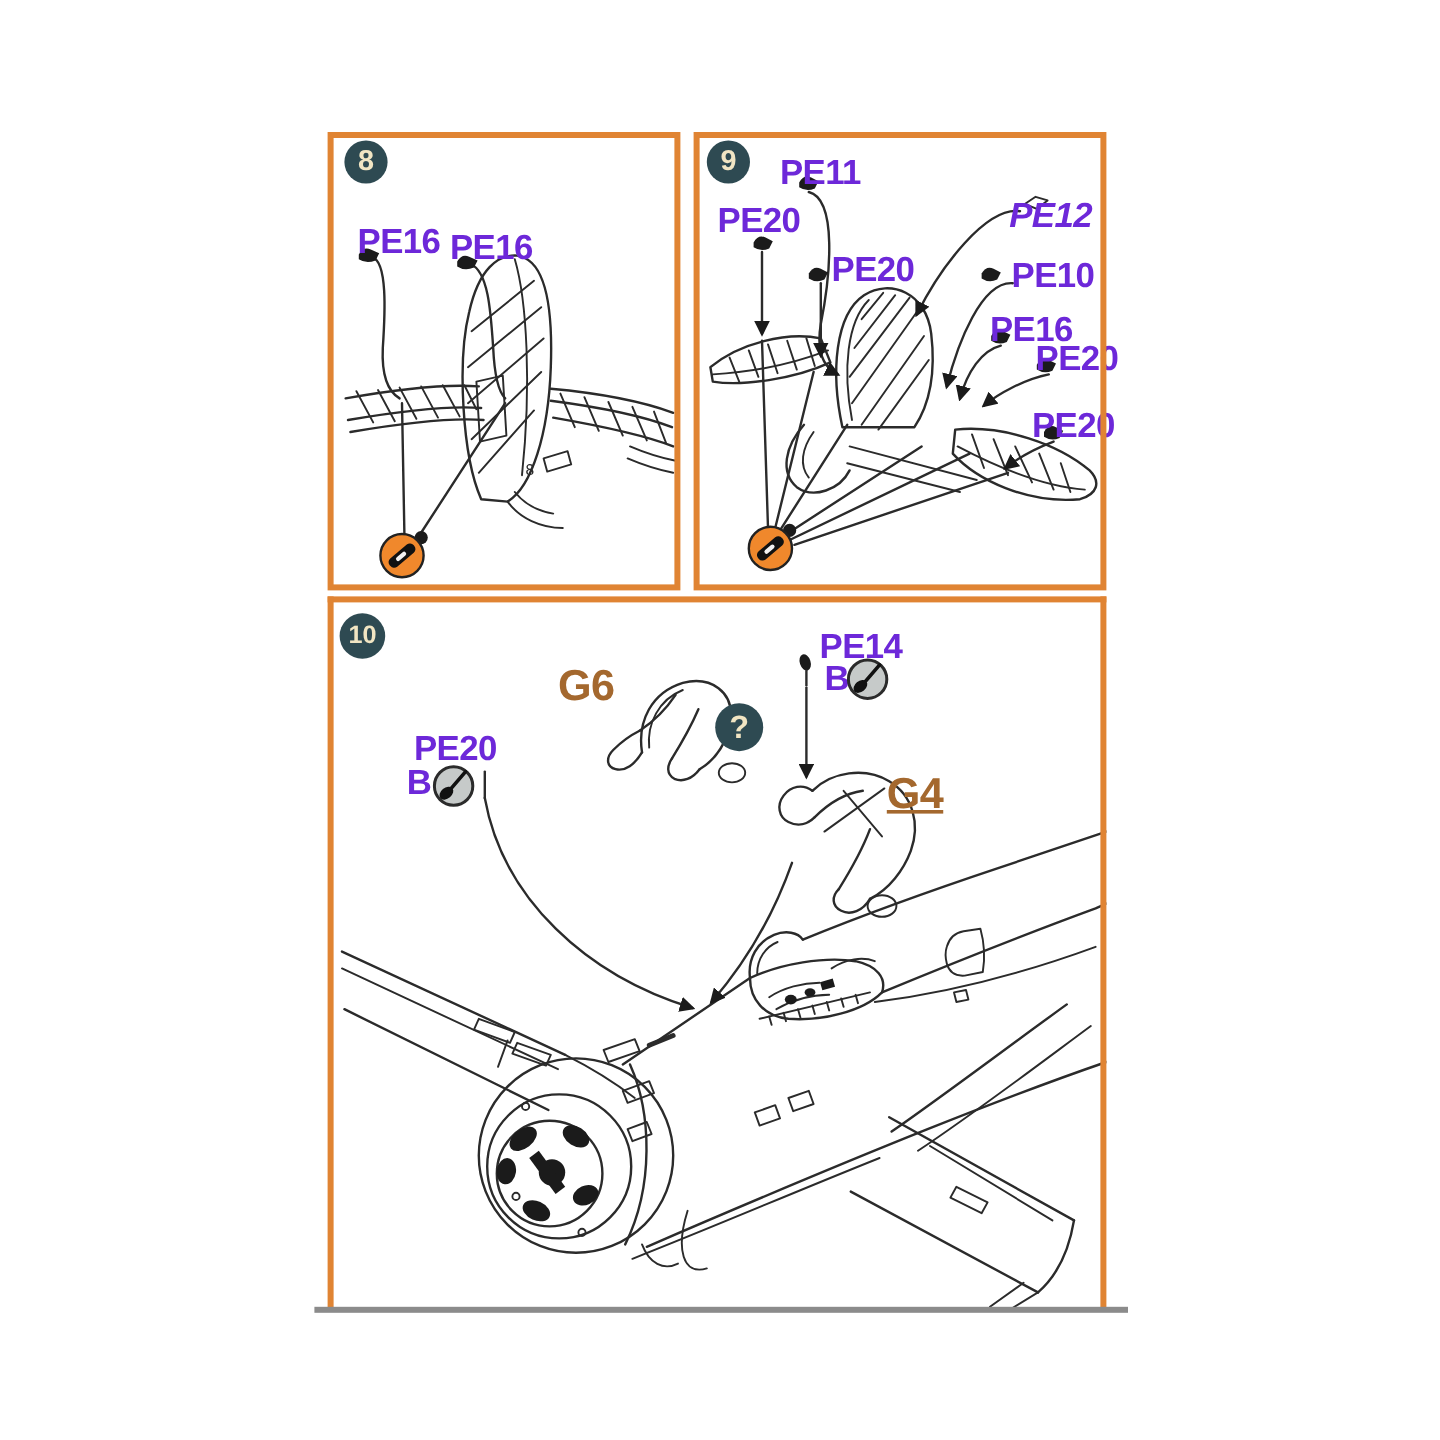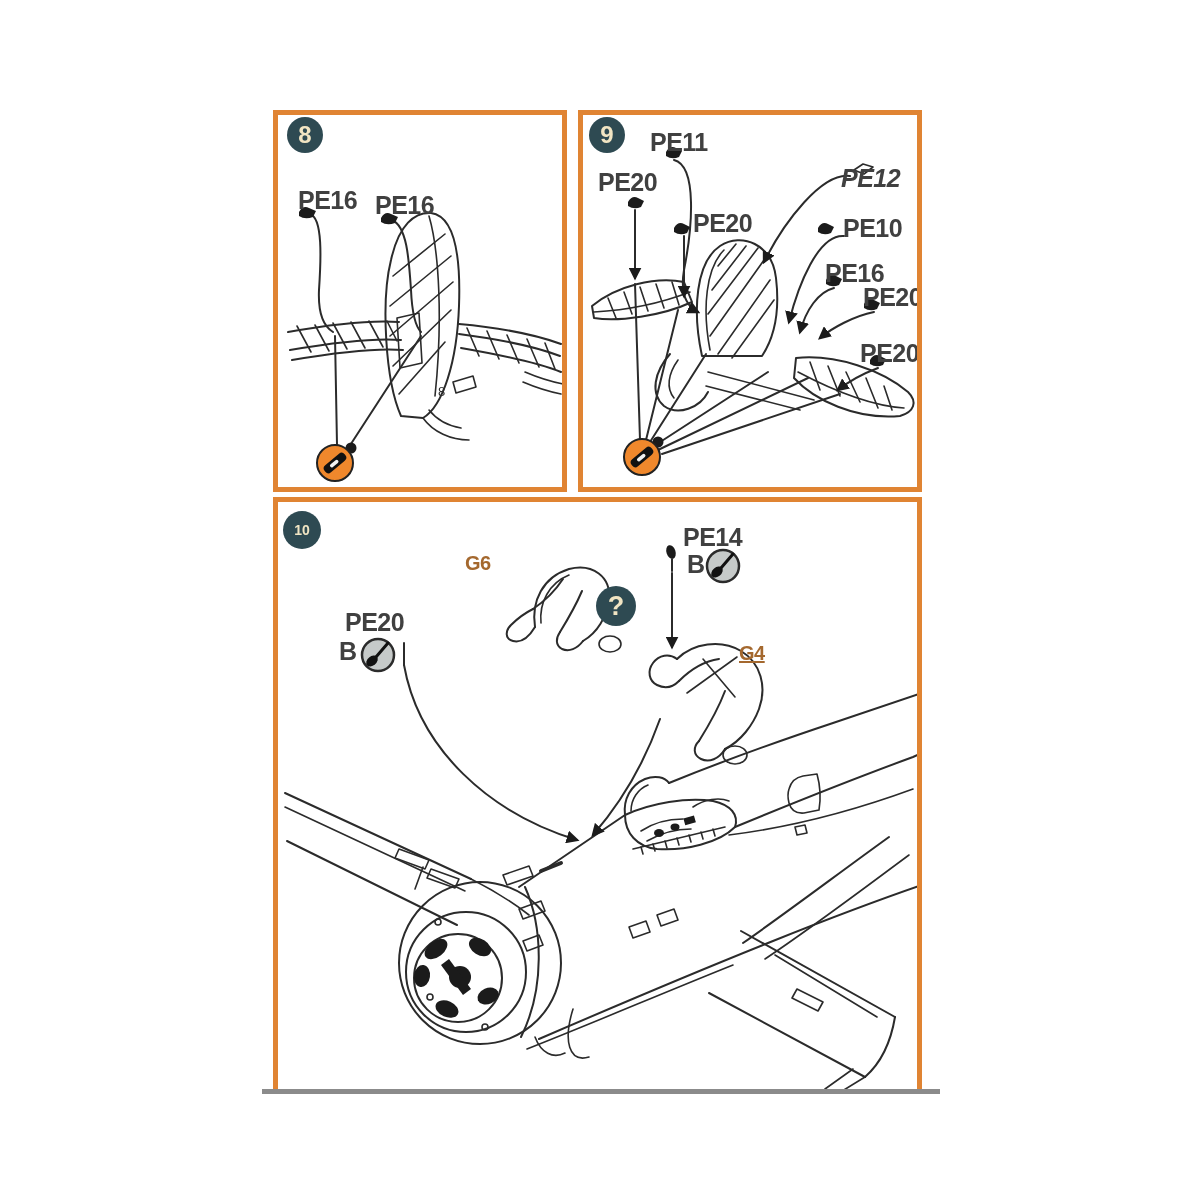--- a/index.html
+++ b/index.html
@@ -11,25 +11,25 @@
   .sheet{position:relative;width:1200px;height:1200px;background:var(--paper);
          font-family:"Liberation Sans",sans-serif;overflow:hidden;}
   .panel{position:absolute;background:var(--paper);}
   .panel::before{content:"";position:absolute;inset:0;border:5px solid var(--panel-border);pointer-events:none;z-index:5;}
   #p10::before{border-bottom:none;}
   .panel svg.art{position:absolute;left:0;top:0;}
   .badge{position:absolute;background:var(--badge-bg);color:var(--badge-fg);
          border-radius:50%;display:flex;align-items:center;justify-content:center;
          font-weight:bold;z-index:6;}
   .badge.sm{width:36px;height:36px;font-size:24px;}
-  .badge.num10{width:38px;height:38px;font-size:14px;}
+  .badge.num10{width:38px;height:38px;font-size:21px;}
   .badge.q{width:40px;height:40px;font-size:27px;}
-  .lbl{position:absolute;font-weight:bold;font-size:25px;line-height:1;
-       color:#404040;letter-spacing:-0.5px;white-space:nowrap;z-index:4;}
-  .glabel{color:var(--g-label);font-size:20px;}
+  .lbl{position:absolute;font-weight:bold;font-size:29px;line-height:1;
+       color:#6d28d9;letter-spacing:-0.5px;white-space:nowrap;z-index:4;}
+  .glabel{color:var(--g-label);font-size:36px;}
   .glue-icon{position:absolute;z-index:4;}
   .gray-rule{position:absolute;background:var(--gray-rule);z-index:7;}
   svg .ln{stroke:var(--line);stroke-width:2;fill:none;stroke-linecap:round;stroke-linejoin:round;}
   svg .thin{stroke-width:1.6;}
   svg .solid{fill:#1b1b1b;stroke:none;}
 </style>
 </head>
 <body>
 
 <div class="sheet">

